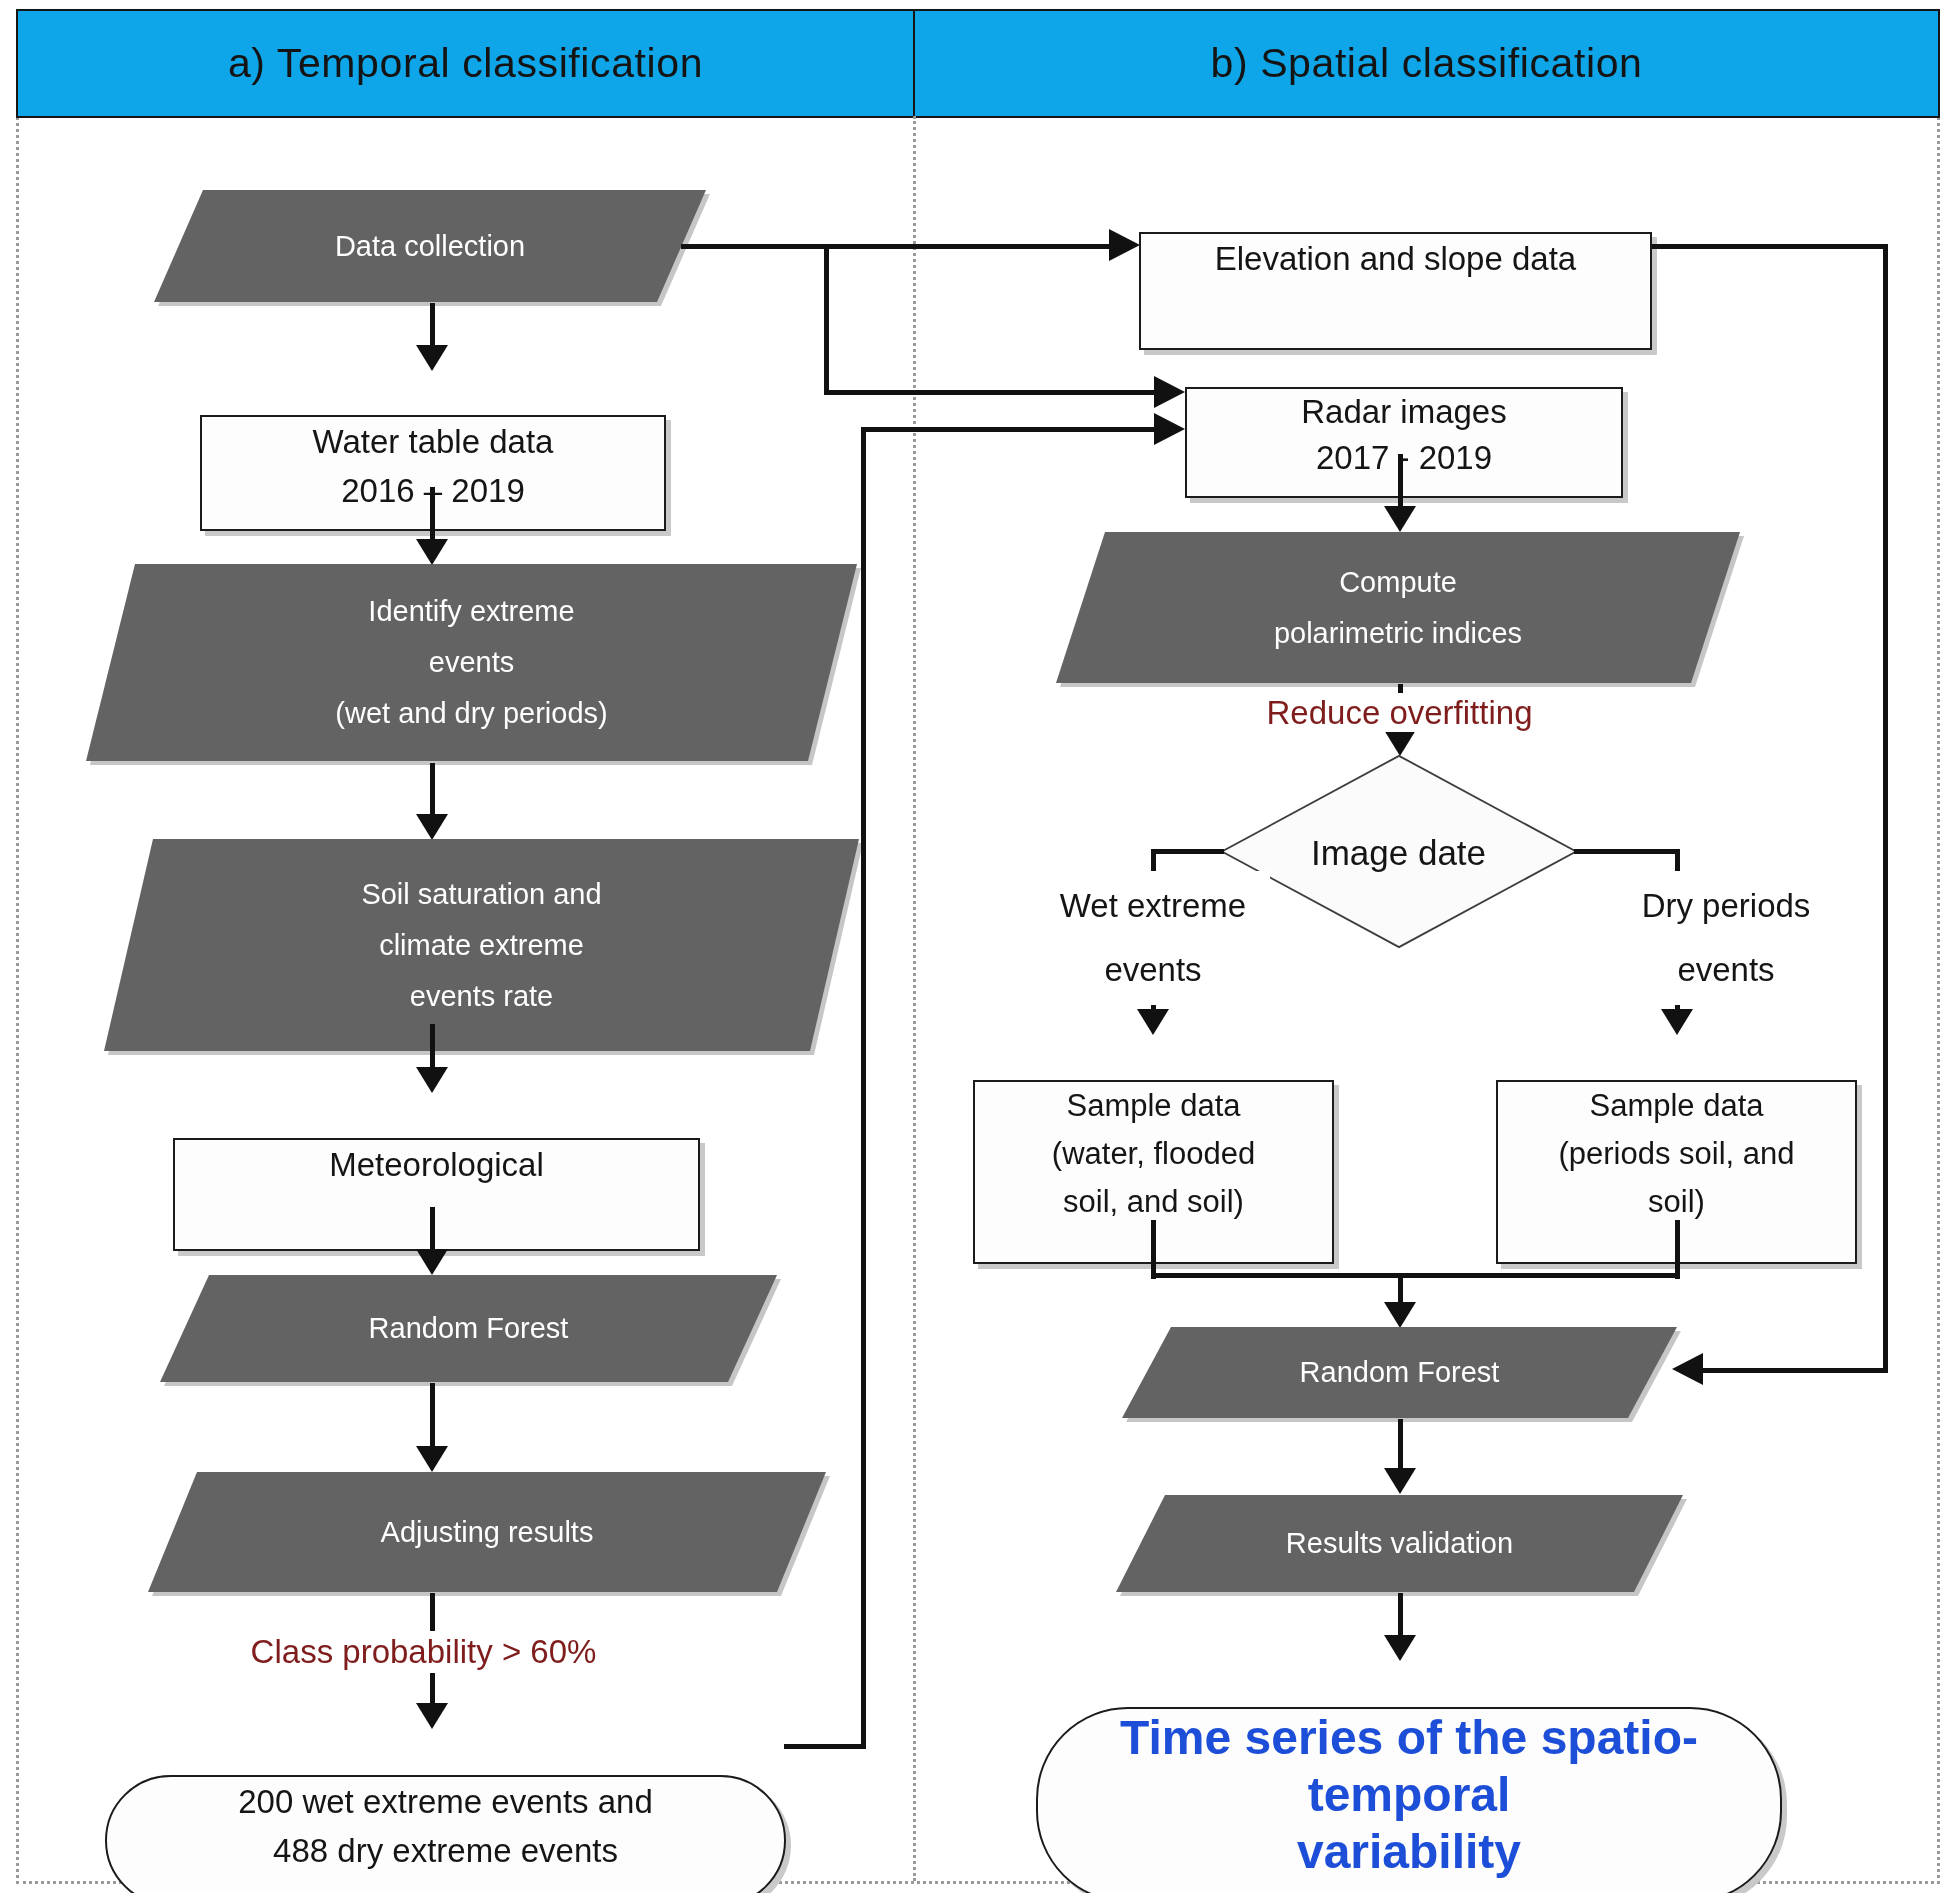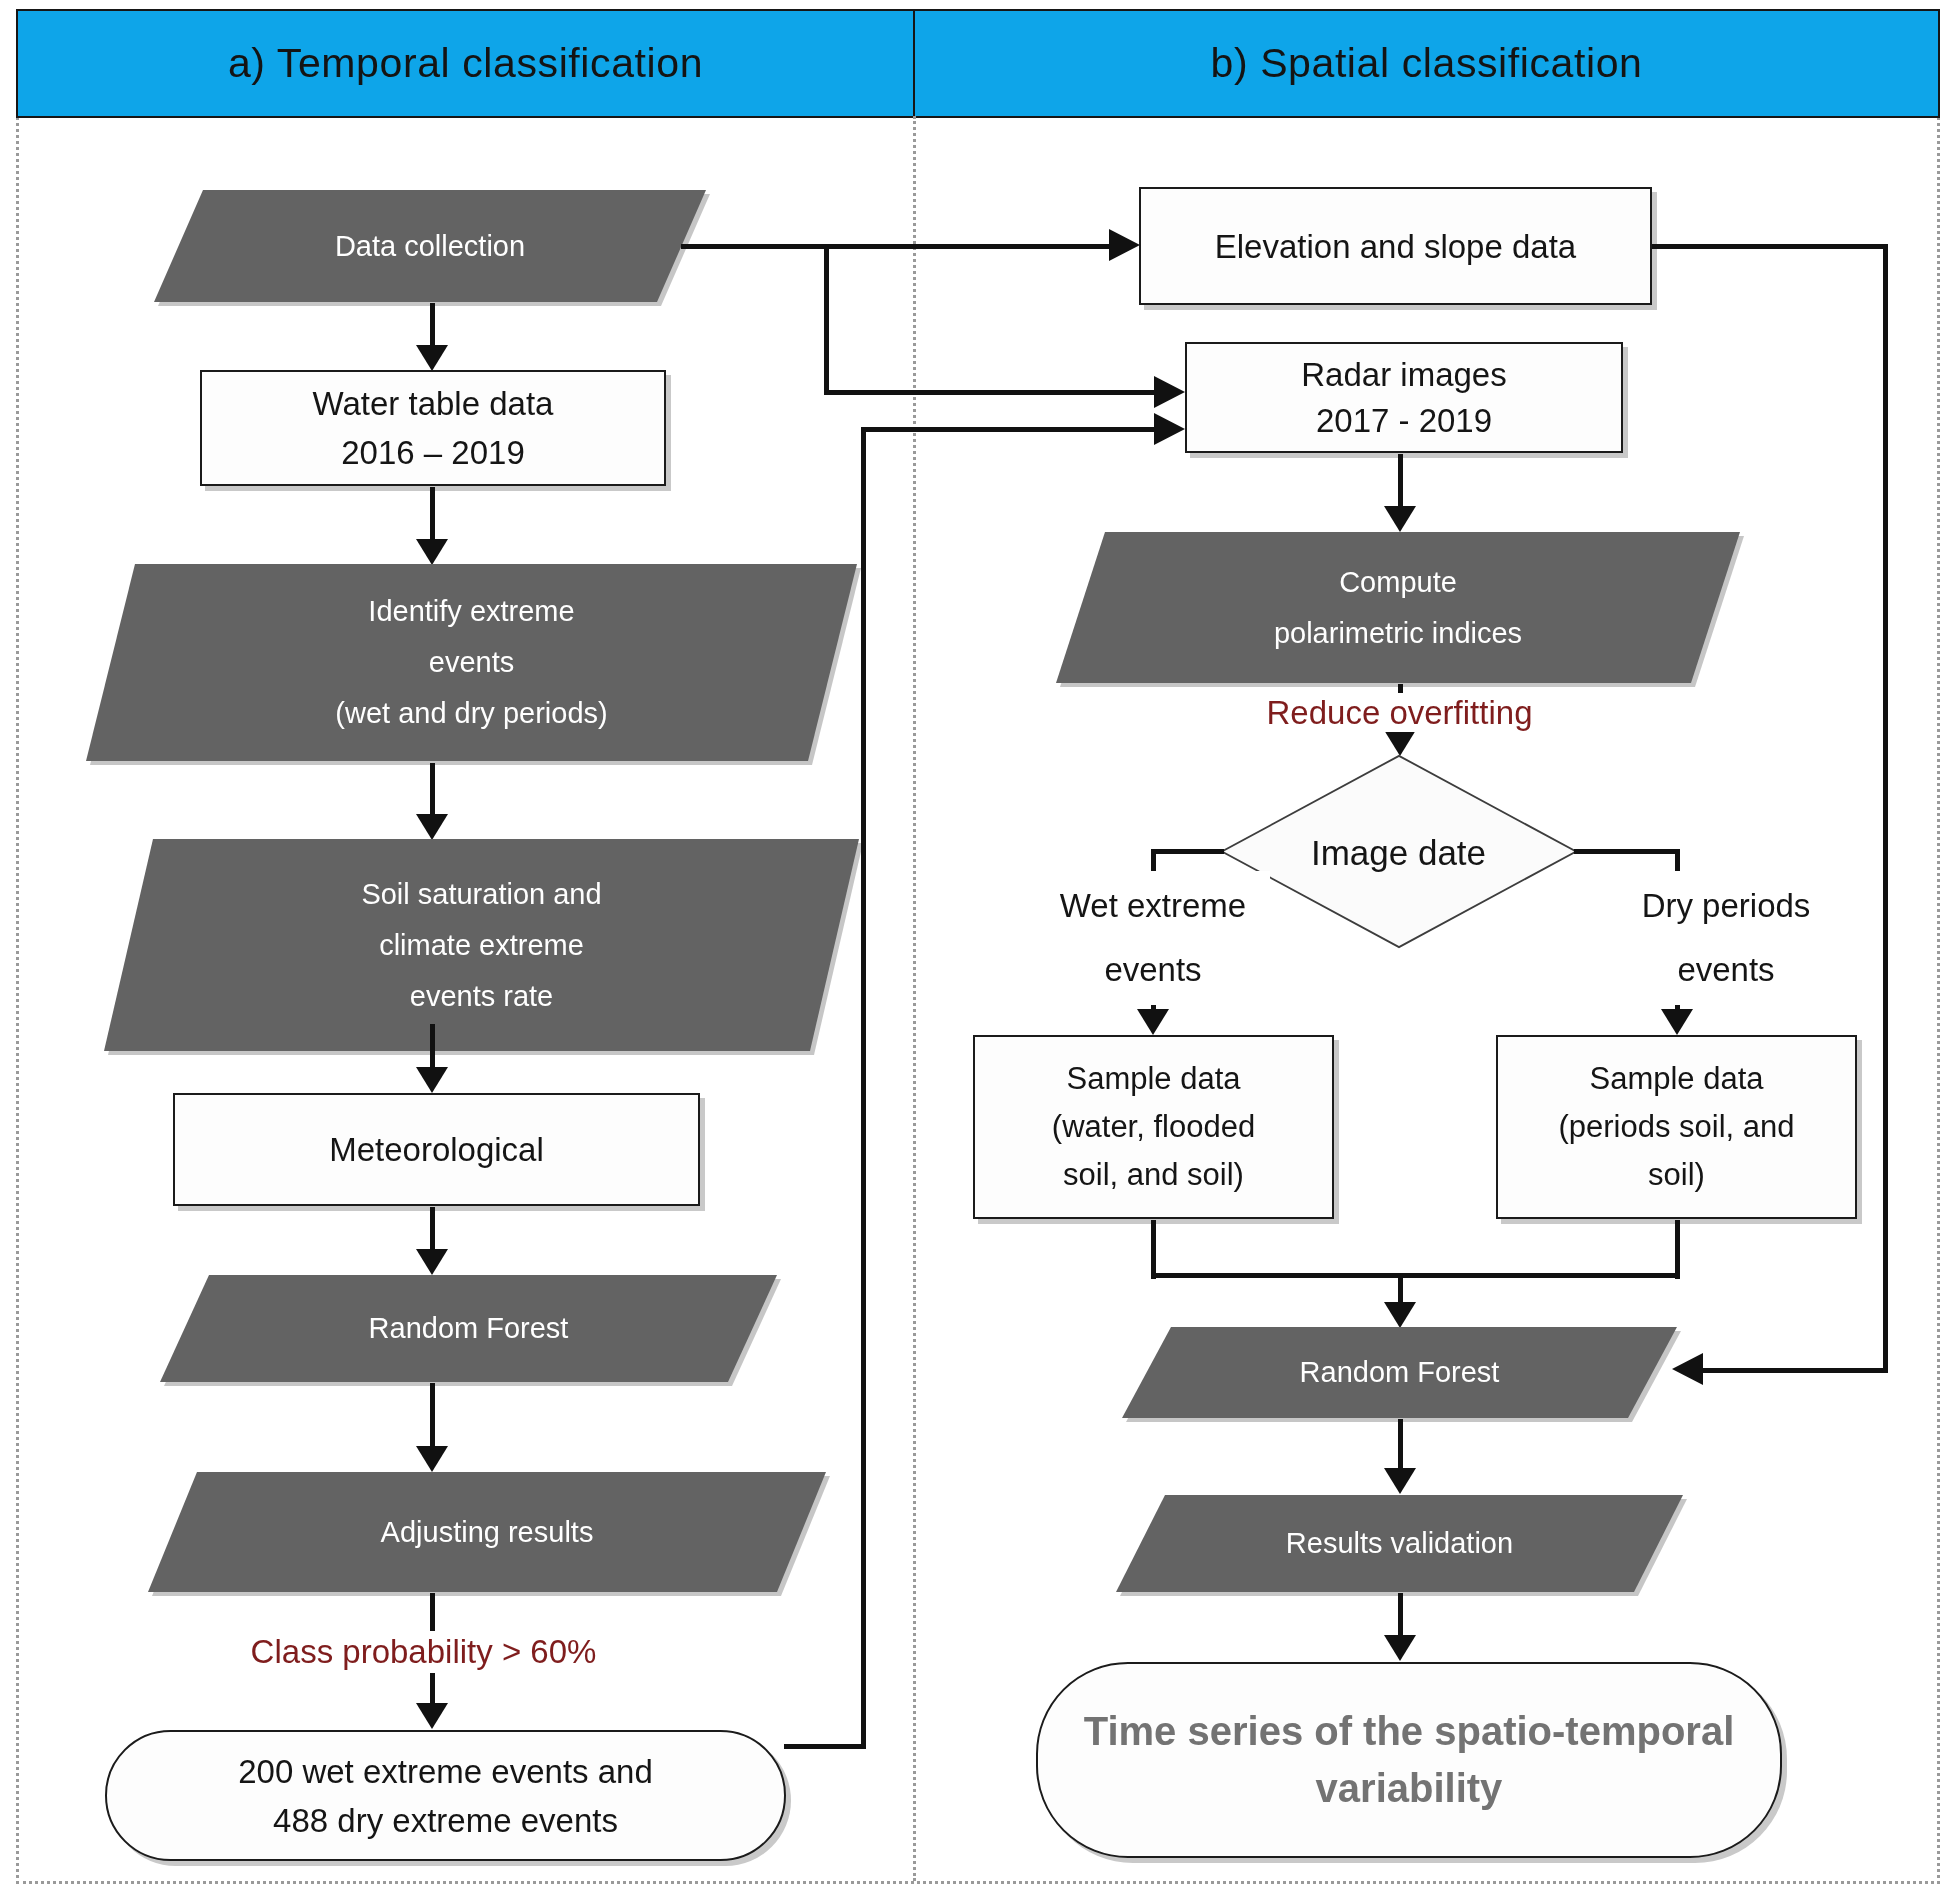--- a/index.html
+++ b/index.html
@@ -15,22 +15,22 @@
   .header { position:absolute; left:16px; top:8.6px; width:1924px; height:109px;
             background:#0ea5e9; border:2.5px solid #161616; display:flex; }
   .header-cell { display:flex; align-items:center; justify-content:center;
                  font-size:41px; color:#141414; letter-spacing:0.6px; }
   .header-cell.a { width:897px; border-right:2.5px solid #161616; }
   .header-cell.b { flex:1; }
 
   
   .rect { position:absolute; background:#fdfdfd; border:2.5px solid #1b1b1b;
           box-shadow:5px 5px 0 #c9c9c9; display:flex; flex-direction:column;
-          align-items:center; justify-content:center; font-size:33px; color:#151515;
-          line-height:49px; text-align:center; }
+          align-items:center; justify-content:flex-start; font-size:33px; color:#151515;
+          line-height:49px; text-align:center;margin-top:45px; }
   .round { border-radius:68px; }
   .pgram-wrap { position:absolute; filter:drop-shadow(4.3px 4.3px 0 #c6c6c6); }
   .pgram { width:100%; height:100%; background:#636363; color:#ffffff;
            clip-path:polygon(49px 0, 100% 0, calc(100% - 49px) 100%, 0 100%);
            display:flex; flex-direction:column; align-items:center; justify-content:center;
            font-size:29px; line-height:51px; text-align:center; }
 
   
   .seg { position:absolute; background:#111111; }
   .varrow { position:absolute; width:32px; }
@@ -51,21 +51,21 @@
                 display:flex; flex-direction:column; align-items:center; justify-content:center;
                 text-align:center; }
   .branch-label { position:absolute; background:#ffffff; color:#151515; font-size:33px;
                   line-height:64px; display:flex; flex-direction:column; align-items:center;
                   justify-content:center; text-align:center; }
 
   .diamond-svg { position:absolute; }
   .diamond-label { position:absolute; display:flex; align-items:center; justify-content:center;
                    font-size:35px; color:#151515; }
 
-  .final-text { font-weight:bold; font-size:40px; line-height:57px; color:#737373; }
+  .final-text { font-weight:bold; font-size:48px; line-height:57px; color:#1d4ed8; }
 </style>
 </head>
 <body>
 
 <div id="canvas">
 
   <div class="outer-border"></div>
   <div class="header">
     <div class="header-cell a">a) Temporal classification</div>
     <div class="header-cell b">b) Spatial classification</div>

